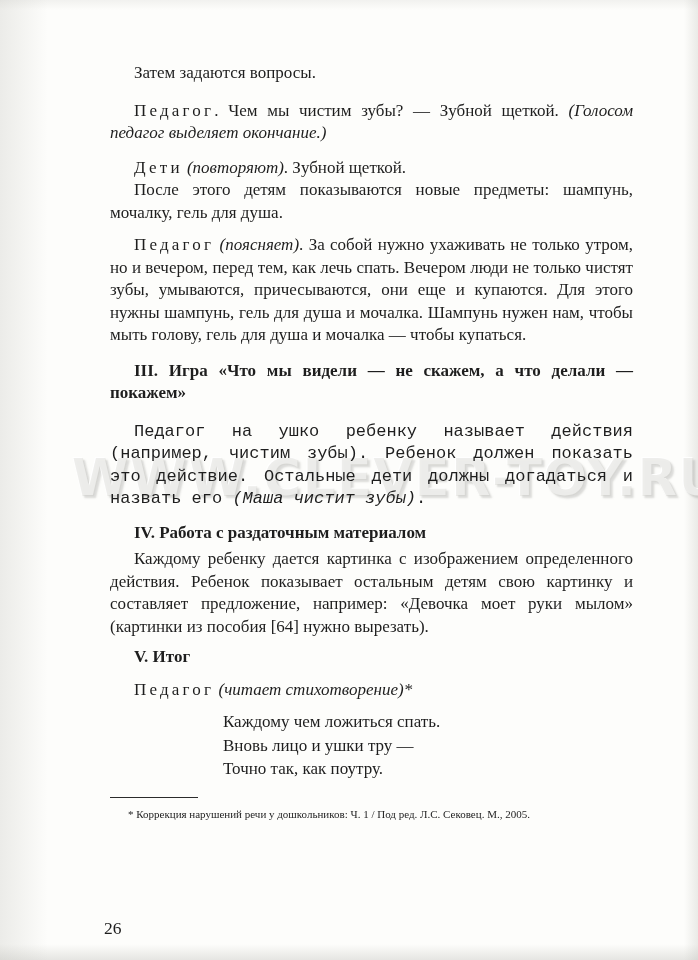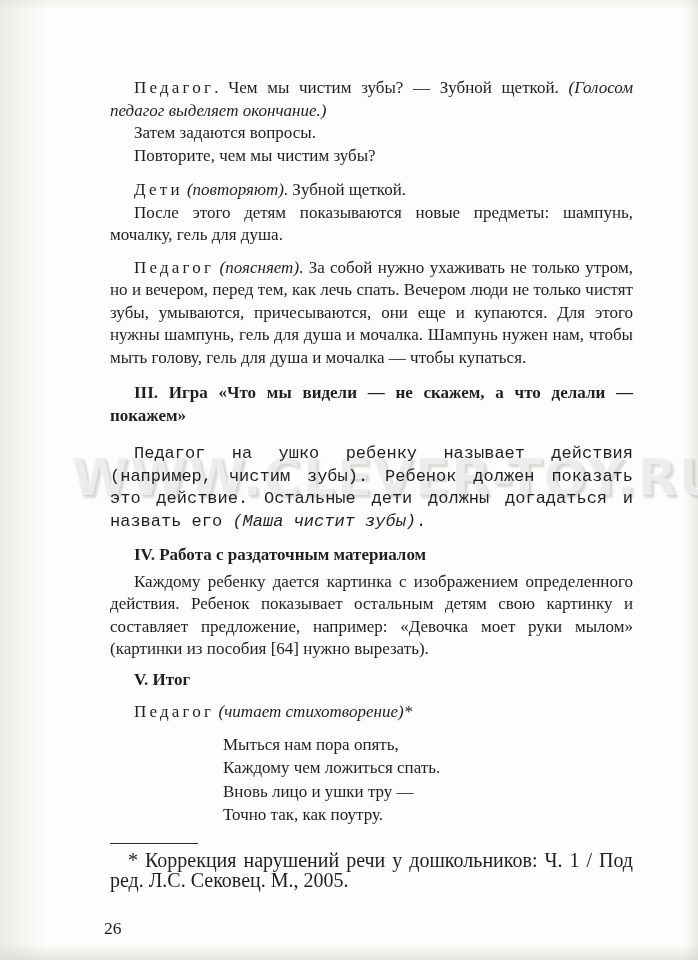--- a/index.html
+++ b/index.html
@@ -57,55 +57,53 @@
   .sp { letter-spacing: 3.2px; }
   .it { font-style: italic; }
   .footnote-rule {
     width: 88px;
     height: 0;
     border-top: 1.6px solid #2b2b2b;
     margin-top: 16px;
   }
   .footnote {
     margin: 6px 0 0 0;
-    font-size: 20px;
+    font-size: 11px;
     line-height: 20px;
     text-indent: 18px;
     text-align: justify;
   }
   .page-number {
     position: absolute;
     left: 104px;
     top: 918px;
     z-index: 1;
     font-size: 17.5px;
   }
 </style>
 </head>
 <body>
 
 <div class="scan-page">
   <div class="watermark">WWW.CLEVER-TOY.RU</div>
 
   <div class="content">
     <div>
+        <p class="blk para" style="margin-top: 0px;"><span>Затем задаются вопросы.</span></p>
         <p class="blk para" style="margin-top: 15px;"><span class="sp">Педагог</span><span>. Чем мы чистим зубы? — Зубной щеткой. </span><span class="it">(Голосом педагог выделяет окончание.)</span></p>
-        <p class="blk para" style="margin-top: 0px;"><span>Затем задаются вопросы.</span></p>
-        <p class="blk para" style="margin-top: 0px;"><span>Повторите, чем мы чистим зубы?</span></p>
         <p class="blk para" style="margin-top: 12px;"><span class="sp">Дети</span><span> </span><span class="it">(повторяют)</span><span>. Зубной щеткой.</span></p>
         <p class="blk para" style="margin-top: 0px;"><span>После этого детям показываются новые предметы: шампунь, мочалку, гель для душа.</span></p>
         <p class="blk para" style="margin-top: 10px;"><span class="sp">Педагог</span><span> </span><span class="it">(поясняет)</span><span>. За собой нужно ухаживать не только утром, но и вечером, перед тем, как лечь спать. Вечером люди не только чистят зубы, умываются, причесываются, они еще и купаются. Для этого нужны шампунь, гель для душа и мочалка. Шампунь нужен нам, чтобы мыть голову, гель для душа и мочалка — чтобы купаться.</span></p>
         <p class="blk heading" style="margin-top: 13px;"><span>III. Игра «Что мы видели — не скажем, а что делали — покажем»</span></p>
         <p class="blk para" style="margin-top: 16px; font-family: Liberation Mono, monospace;"><span>Педагог на ушко ребенку называет действия (например, чистим зубы). Ребенок должен показать это действие. Остальные дети должны догадаться и назвать его </span><span class="it">(Маша чистит зубы)</span><span>.</span></p>
         <p class="blk heading" style="margin-top: 11px;"><span>IV. Работа с раздаточным материалом</span></p>
         <p class="blk para" style="margin-top: 4px;"><span>Каждому ребенку дается картинка с изображением определенного действия. Ребенок показывает остальным детям свою картинку и составляет предложение, например: «Девочка моет руки мылом» (картинки из пособия [64] нужно вырезать).</span></p>
         <p class="blk heading" style="margin-top: 8px;"><span>V. Итог</span></p>
         <p class="blk para" style="margin-top: 10px;"><span class="sp">Педагог</span><span> </span><span class="it">(читает стихотворение)*</span></p>
         <div class="blk poem" style="margin-top: 9px;">
-          <div>Мыться нам пора опять,</div>
           <div>Каждому чем ложиться спать.</div>
           <div>Вновь лицо и ушки тру —</div>
           <div>Точно так, как поутру.</div>
         </div>
       </div>
 
     <div class="footnote-rule"></div>
     <p class="footnote">* Коррекция нарушений речи у дошкольников: Ч. 1 / Под ред. Л.С. Сековец. М., 2005.</p>
   </div>
 

